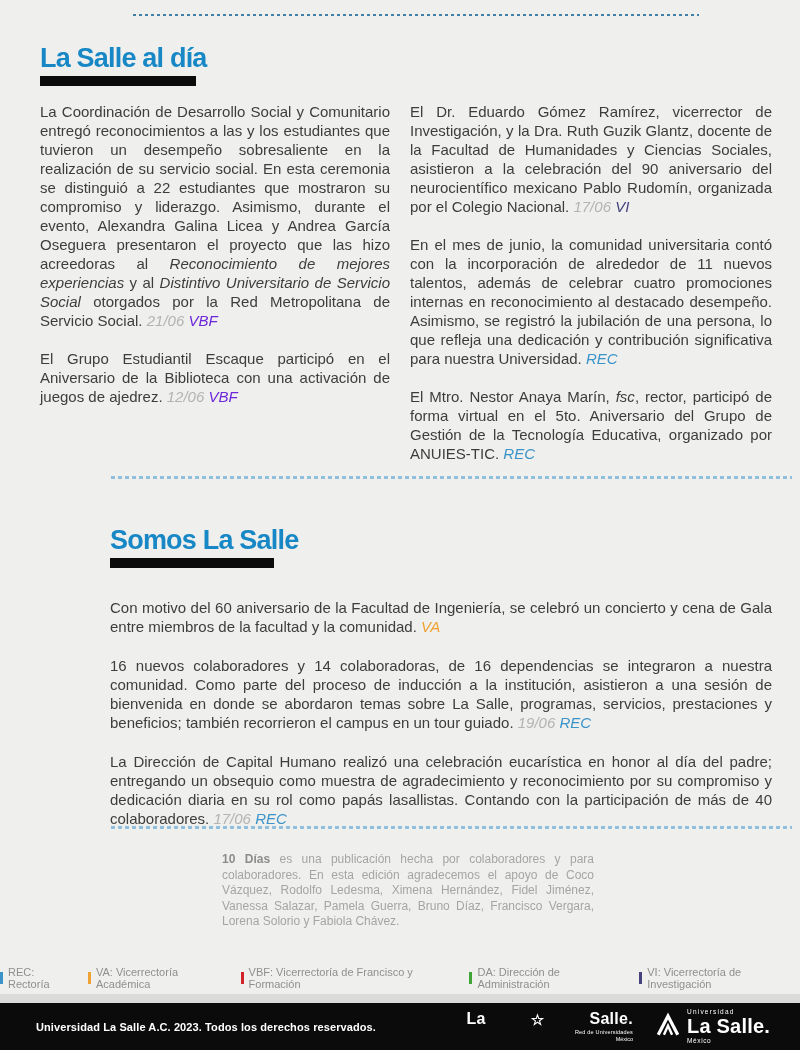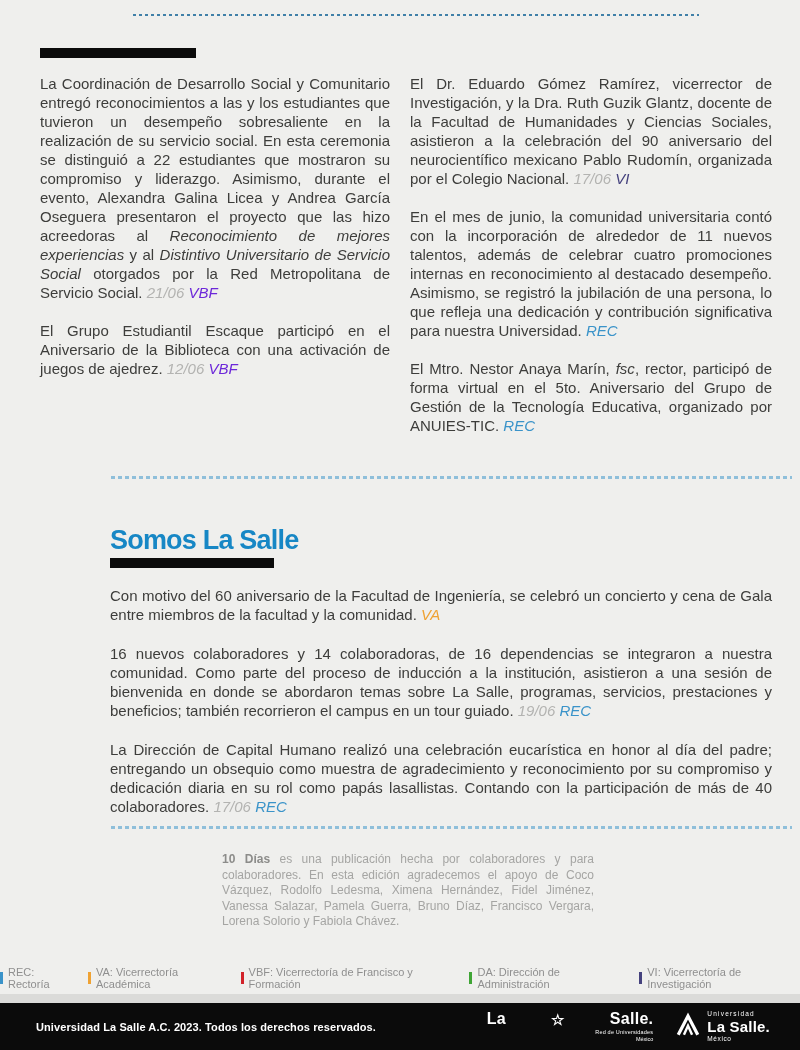--- a/index.html
+++ b/index.html
@@ -36,21 +36,21 @@
   .b{font-weight:bold;color:#8c8c8a;}
 
   #section1{position:absolute;left:40px;top:44px;width:732px;}
   #section1 .title-bar{width:156px;}
   #s1-columns{display:flex;gap:20px;margin-top:16px;}
   #s1-col-left{width:350px;}
   #s1-col-right{width:362px;}
 
   #section2{position:absolute;left:110px;top:526px;width:662px;}
   #section2 .title-bar{width:164px;}
-  #s2-body{margin-top:18px;}
+  #s2-body{margin-top:30px;}
   #s2-body .body-p{margin-bottom:20px;}
 
   #credits{
     position:absolute;left:222px;top:852px;width:372px;
     font-size:12px;line-height:15.5px;color:#a5a5a3;text-align:justify;
   }
 
   #legend{
     position:absolute;left:0;top:966px;width:800px;
     display:flex;justify-content:center;align-items:center;gap:13px;
@@ -70,29 +70,30 @@
 
   #logo-network{display:flex;flex-direction:column;align-items:flex-end;line-height:1;}
   .logo-net-main{font-size:16px;font-weight:bold;display:flex;align-items:baseline;letter-spacing:0.3px;gap:44px;}
   .logo-net-star{font-size:15px;margin:0 1px;position:relative;top:1px;}
   .logo-net-sub{font-size:5.5px;margin-top:3px;letter-spacing:0.2px;}
   .logo-net-sub2{font-size:5.5px;margin-top:2px;}
 
   #logo-university{display:flex;align-items:center;gap:6px;}
   .logo-uni-text{display:flex;flex-direction:column;line-height:1;}
   .logo-uni-top{font-size:6.5px;letter-spacing:1.2px;}
-  .logo-uni-main{font-size:15px;font-weight:bold;margin-top:1px;letter-spacing:0.2px;}
+  .logo-uni-main{font-size:20px;font-weight:bold;margin-top:1px;letter-spacing:0.2px;}
   .logo-uni-sub{font-size:6.5px;margin-top:2px;letter-spacing:0.6px;}
 </style>
 </head>
 <body>
 
 <div class="divider dark" id="divider-top"></div>
 
 <div id="section1">
+  <h1 class="section-title">La Salle al día</h1>
   <div class="title-bar"></div>
   <div id="s1-columns">
     <div id="s1-col-left">
       <p class="body-p"><span>La Coordinación de Desarrollo Social y Comunitario entregó reconocimientos a las y los estudiantes que tuvieron un desempeño sobresaliente en la realización de su servicio social. En esta ceremonia se distinguió a 22 estudiantes que mostraron su compromiso y liderazgo. Asimismo, durante el evento, Alexandra Galina Licea y Andrea García Oseguera presentaron el proyecto que las hizo acreedoras al </span><span class="it">Reconocimiento de mejores experiencias</span><span> y al </span><span class="it">Distintivo Universitario de Servicio Social</span><span> otorgados por la Red Metropolitana de Servicio Social. </span><span class="date">21/06</span><span> </span><span class="tag vbf">VBF</span></p>
       <p class="body-p"><span>El Grupo Estudiantil Escaque participó en el Aniversario de la Biblioteca con una activación de juegos de ajedrez. </span><span class="date">12/06</span><span> </span><span class="tag vbf">VBF</span></p>
     </div>
     <div id="s1-col-right">
       <p class="body-p"><span>El Dr. Eduardo Gómez Ramírez, vicerrector de Investigación, y la Dra. Ruth Guzik Glantz, docente de la Facultad de Humanidades y Ciencias Sociales, asistieron a la celebración del 90 aniversario del neurocientífico mexicano Pablo Rudomín, organizada por el Colegio Nacional. </span><span class="date">17/06</span><span> </span><span class="tag vi">VI</span></p>
       <p class="body-p"><span>En el mes de junio, la comunidad universitaria contó con la incorporación de alrededor de 11 nuevos talentos, además de celebrar cuatro promociones internas en reconocimiento al destacado desempeño. Asimismo, se registró la jubilación de una persona, lo que refleja una dedicación y contribución significativa para nuestra Universidad. </span><span class="tag rec">REC</span></p>
       <p class="body-p"><span>El Mtro. Nestor Anaya Marín, </span><span class="it">fsc</span><span>, rector, participó de forma virtual en el 5to. Aniversario del Grupo de Gestión de la Tecnología Educativa, organizado por ANUIES-TIC. </span><span class="tag rec">REC</span></p>

